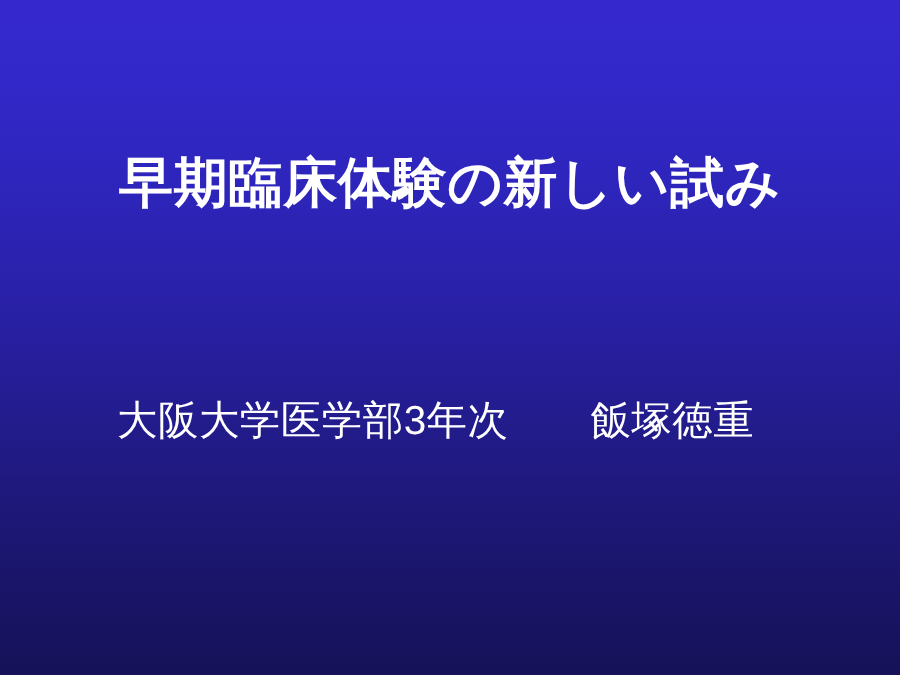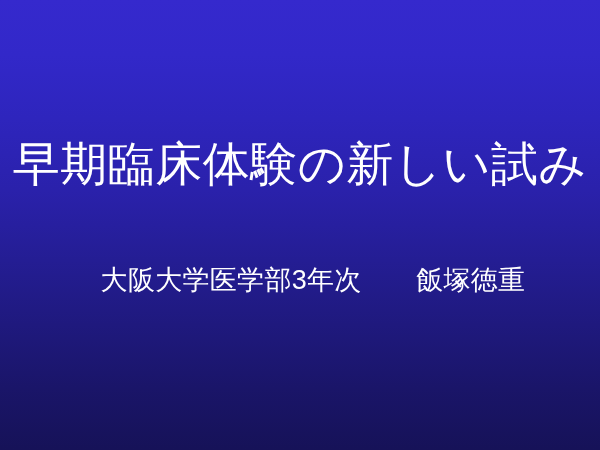--- a/index.html
+++ b/index.html
@@ -34,35 +34,33 @@
     position: absolute;
     left: 0;
     top: 98px;
     width: 600px;
     text-align: center;
   }
 
   .title-text {
     display: inline-block;
     color: #ffffff;
-    font-size: 47px;
+    font-size: 36px;
     line-height: 48px;
-    font-weight: 400;
+    font-weight: 700;
     letter-spacing: 0.5px;
     white-space: nowrap;
-    margin-top: 42px;
   }
 
   
   .subtitle-block {
     position: absolute;
     left: 78px;
     top: 256px;
     width: 470px;
-    text-align: center;
   }
 
   .subtitle-line {
     color: #ffffff;
     font-size: 27px;
     line-height: 48px;
     font-weight: 400;
     letter-spacing: 0.3px;
     white-space: pre;
   }

